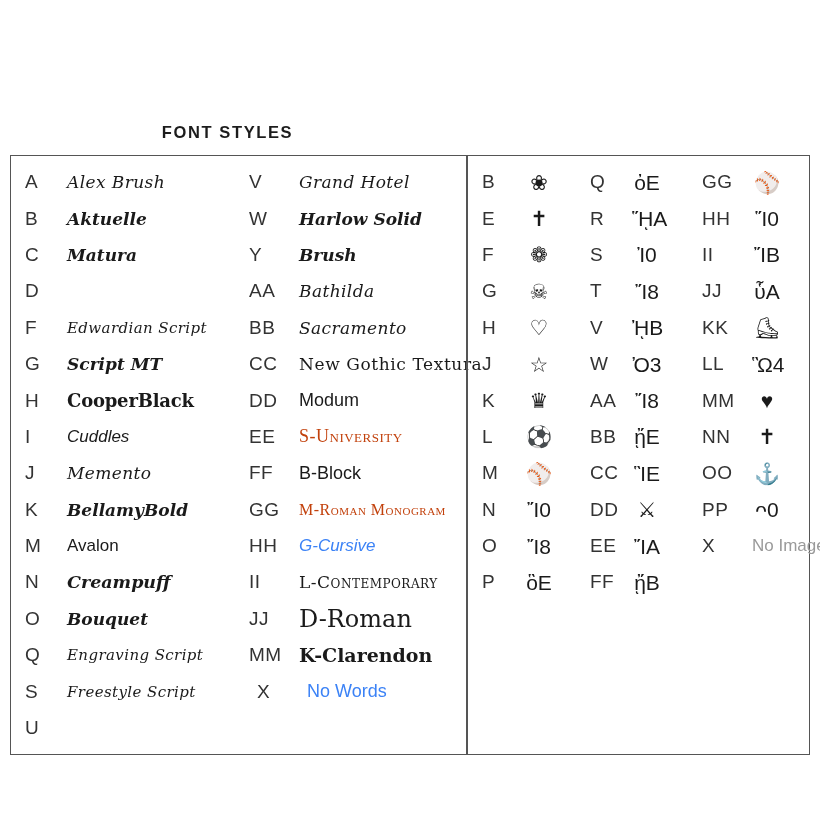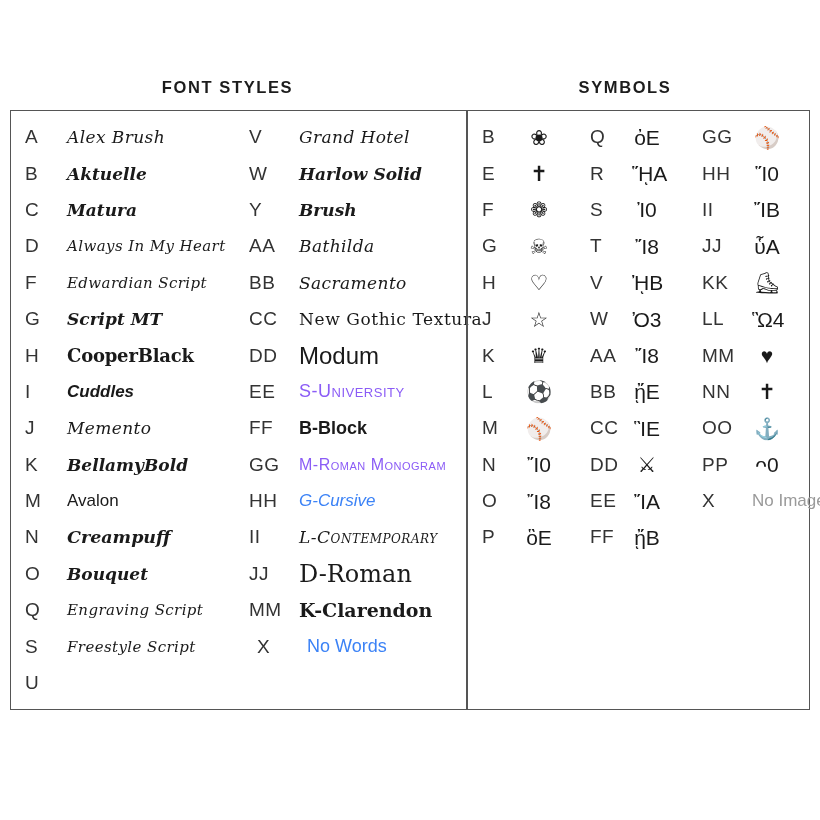--- a/index.html
+++ b/index.html
@@ -12,20 +12,21 @@
     height: 820px;
     font-family: "Liberation Sans", sans-serif;
     color: #222222;
     overflow: hidden;
   }
   .sheet {
     position: relative;
     width: 820px;
     height: 684px;
     box-sizing: border-box;
+    margin-top: 45px;
   }
   .headings {
     display: flex;
     padding: 78px 0 0 0;
   }
   .heading {
     font-size: 16.5px;
     font-weight: bold;
     letter-spacing: 1.6px;
     text-align: center;
@@ -96,24 +97,24 @@
     color: #1a1a1a;
     white-space: nowrap;
   }
 
   
   .f-script      { font-family: "DejaVu Serif", serif; font-style: italic; font-size: 17px; letter-spacing: .4px; }
   .f-script-bold { font-family: "DejaVu Serif", serif; font-style: italic; font-weight: bold; font-size: 17px; }
   .f-serif       { font-family: "DejaVu Serif", serif; font-size: 17px; }
   .f-serif-bold  { font-family: "DejaVu Serif", serif; font-weight: bold; font-size: 17.5px; }
   .f-sans        { font-family: "Liberation Sans", sans-serif; font-size: 17px; }
-  .f-sans-bold   { font-family: "Liberation Sans", sans-serif; font-weight: bold; font-size: 17px; }
+  .f-sans-bold   { font-family: "Liberation Sans", sans-serif; font-weight: normal; font-size: 17px; }
   .f-sans-it     { font-family: "Liberation Sans", sans-serif; font-style: italic; font-size: 17px; }
-  .f-small-caps  { font-family: "DejaVu Serif", serif; font-size: 16px; font-variant: small-caps; letter-spacing: .5px; font-style: italic; }
-  .f-small-caps-gray { font-family: Liberation Sans, sans-serif; font-size: 16px; font-variant: small-caps; letter-spacing: .5px; color: #8b5cf6; }
+  .f-small-caps  { font-family: "DejaVu Serif", serif; font-size: 16px; font-variant: small-caps; letter-spacing: .5px; }
+  .f-small-caps-gray { font-family: Liberation Serif, serif; font-size: 16px; font-variant: small-caps; letter-spacing: .5px; color: #c2410c; }
   .f-gray        { color: #3b82f6; }
   .f-blackletter { font-family: "DejaVu Serif", serif; font-size: 17px; letter-spacing: .6px; }
   .f-heavy       { font-family: "DejaVu Serif", serif; font-weight: bold; font-size: 18px; letter-spacing: -.2px; }
 
   .glyph {
     font-size: 21px;
     line-height: 1;
     color: #1a1a1a;
     display: inline-block;
     width: 30px;
@@ -126,21 +127,20 @@
     white-space: nowrap;
   }
 </style>
 </head>
 <body>
 
 <div class="sheet">
 
   <div class="headings">
     <div class="heading heading-fonts">FONT STYLES</div>
-    <div class="heading heading-symbols">SYMBOLS</div>
   </div>
 
   <div class="frame">
     <div class="divider"></div>
 
     <div class="col-fonts">
       <div class="subcol fonts-a">
         <div class="row">
             <span class="code">A</span>
             <span class="label f-script">Alex Brush</span>
@@ -148,21 +148,20 @@
         <div class="row">
             <span class="code">B</span>
             <span class="label f-script-bold">Aktuelle</span>
           </div>
         <div class="row">
             <span class="code">C</span>
             <span class="label f-script-bold">Matura</span>
           </div>
         <div class="row">
             <span class="code">D</span>
-            <span class="label f-script" style="font-size:15px">Always In My Heart</span>
           </div>
         <div class="row">
             <span class="code">F</span>
             <span class="label f-script" style="font-size:15px">Edwardian Script</span>
           </div>
         <div class="row">
             <span class="code">G</span>
             <span class="label f-script-bold">Script MT</span>
           </div>
         <div class="row">
@@ -226,21 +225,21 @@
         <div class="row">
             <span class="code wide">BB</span>
             <span class="label f-script">Sacramento</span>
           </div>
         <div class="row">
             <span class="code wide">CC</span>
             <span class="label f-blackletter">New Gothic Textura</span>
           </div>
         <div class="row">
             <span class="code wide">DD</span>
-            <span class="label f-sans" style="font-size:24px">Modum</span>
+            <span class="label f-sans" style="font-size:18px">Modum</span>
           </div>
         <div class="row">
             <span class="code wide">EE</span>
             <span class="label f-small-caps-gray" style="font-size:18px">S-University</span>
           </div>
         <div class="row">
             <span class="code wide">FF</span>
             <span class="label f-sans-bold" style="font-size:18px">B-Block</span>
           </div>
         <div class="row">

